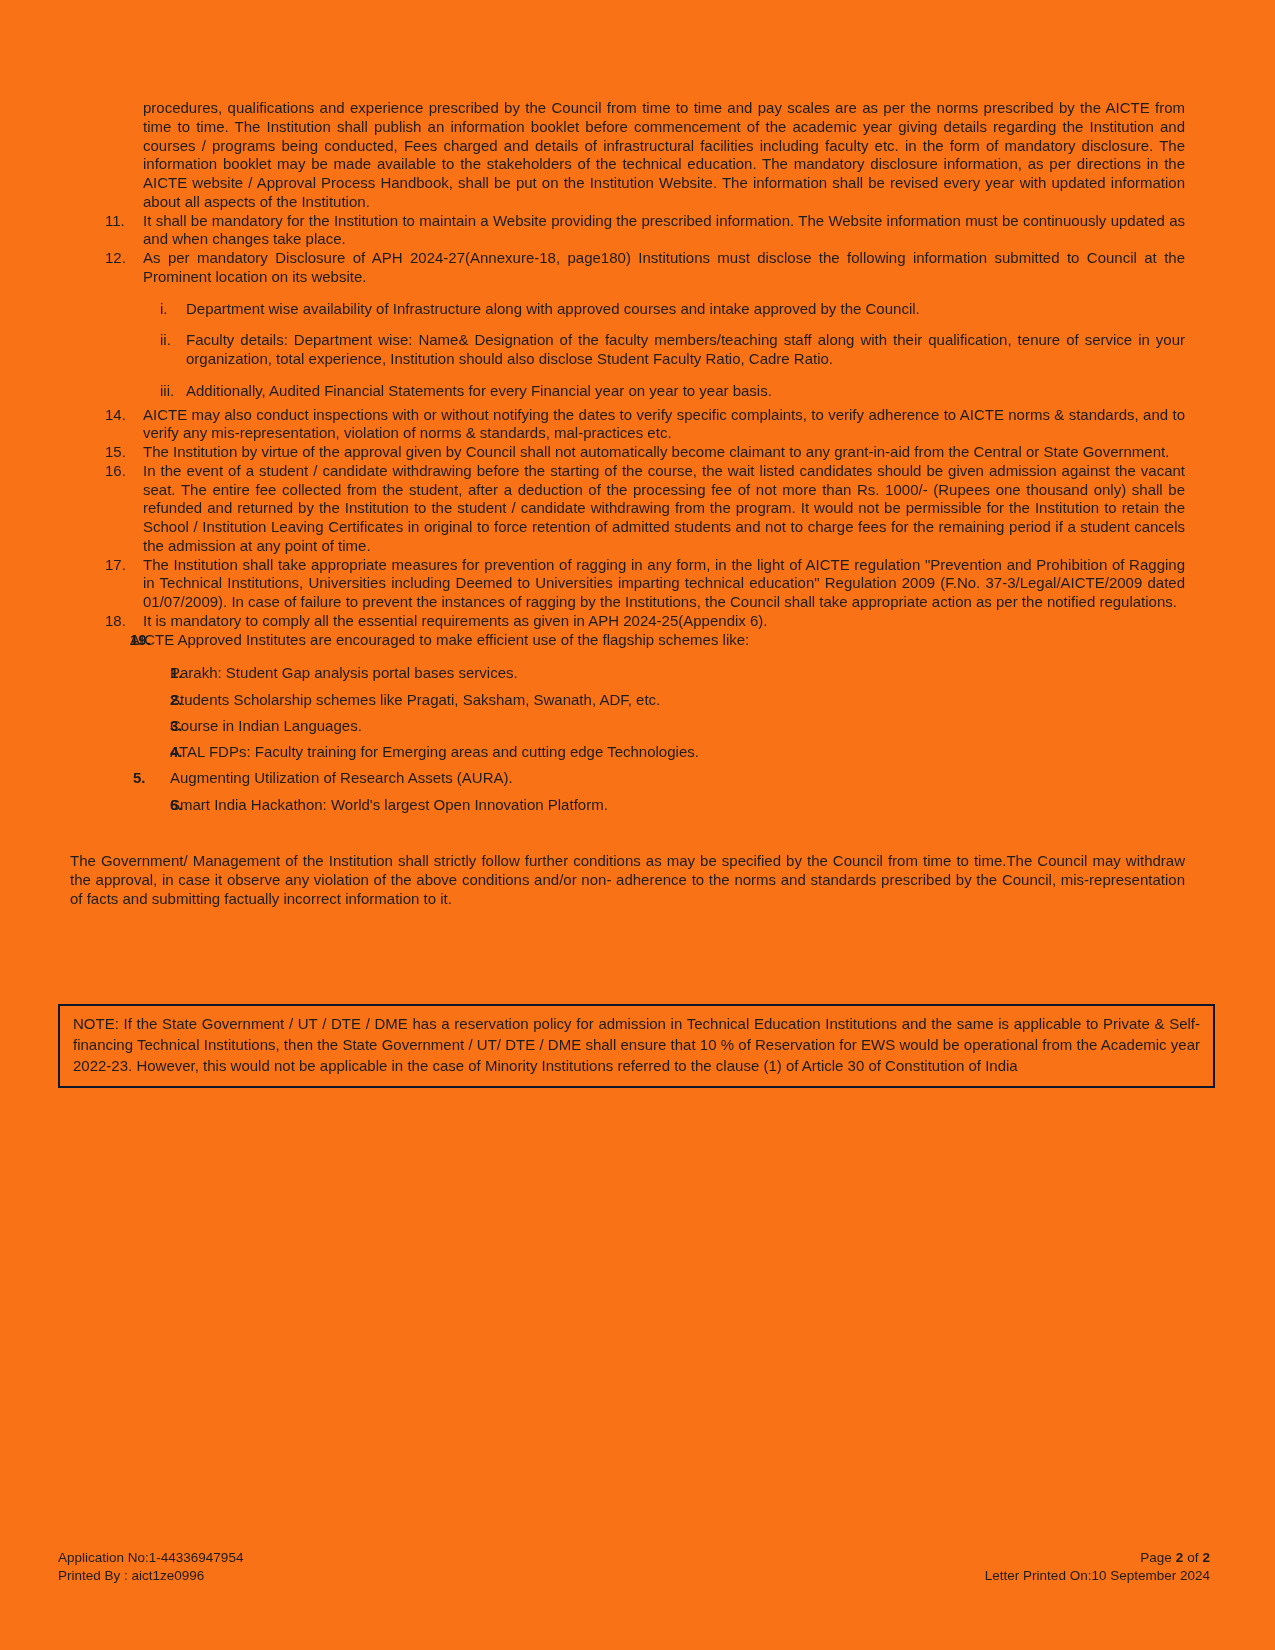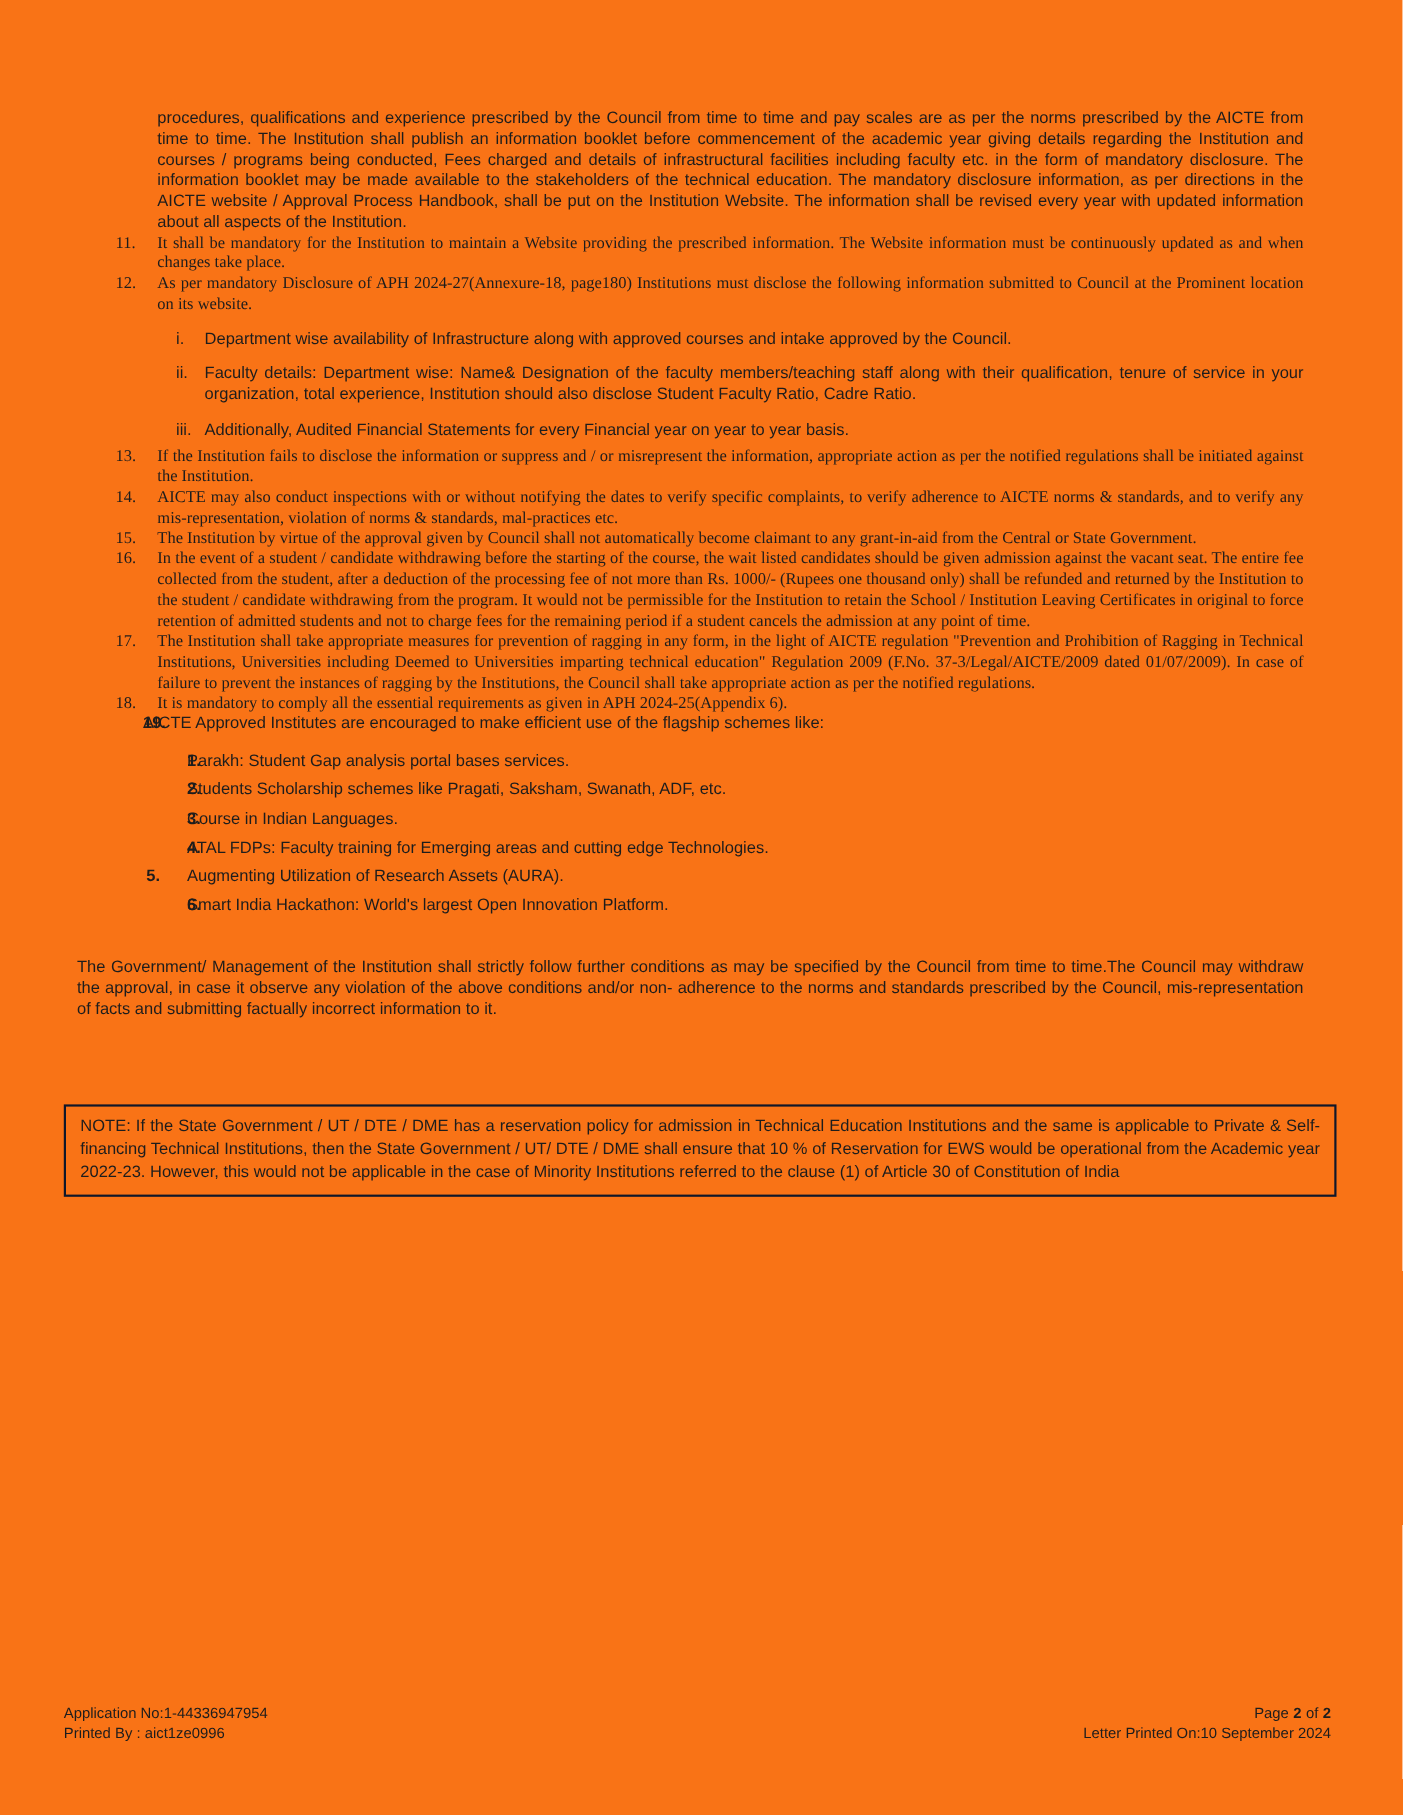--- a/index.html
+++ b/index.html
@@ -8,21 +8,21 @@
     width:1275px; height:1650px;
     background:#f97316;
     font-family:"Liberation Sans", sans-serif;
     font-size:15px;
     line-height:1.25;
     color:#1d1d1d;
     overflow:hidden;
   }
   .content { position:absolute; left:70px; top:99px; width:1115px; }
   .cont-para { margin:0 0 0 73px; text-align:justify; }
-  .num-item { display:flex; margin:0;font-family:Liberation Serif, serif; }
+  .num-item { display:flex; margin:0; }
   .num-item .num { flex:0 0 38px; margin-left:35px; }
   .num-item .txt { flex:1; text-align:justify; }
   .roman-item { display:flex; margin:13px 0 0 90px; }
   .roman-item .rnum { flex:0 0 26px; }
   .roman-item .rtxt { flex:1; text-align:justify; }
   .roman-wrap { margin-bottom:5px; }
   .item19 { position:relative; margin-left:60px; text-align:justify; }
   .onum { position:absolute; left:0; top:0; font-weight:700; }
   .flagship { margin-top:15px; }
   .flag-item { position:relative; margin:0 0 7.5px 100px; }
@@ -70,24 +70,20 @@
       <div class="roman-item">
         <span class="rnum">ii.</span>
         <span class="rtxt">Faculty details: Department wise: Name&amp; Designation of the faculty members/teaching staff along with their qualification, tenure of service in your organization, total experience, Institution should also disclose Student Faculty Ratio, Cadre Ratio.</span>
       </div>
       <div class="roman-item">
         <span class="rnum">iii.</span>
         <span class="rtxt">Additionally, Audited Financial Statements for every Financial year on year to year basis.</span>
       </div>
     </div>
 
-    <div class="num-item">
-      <span class="num">13.</span>
-      <span class="txt">If the Institution fails to disclose the information or suppress and / or misrepresent the information, appropriate action as per the notified regulations shall be initiated against the Institution.</span>
-    </div>
     <div class="num-item">
       <span class="num">14.</span>
       <span class="txt">AICTE may also conduct inspections with or without notifying the dates to verify specific complaints, to verify adherence to AICTE norms &amp; standards, and to verify any mis-representation, violation of norms &amp; standards, mal-practices etc.</span>
     </div>
     <div class="num-item">
       <span class="num">15.</span>
       <span class="txt">The Institution by virtue of the approval given by Council shall not automatically become claimant to any grant-in-aid from the Central or State Government.</span>
     </div>
     <div class="num-item">
       <span class="num">16.</span>

